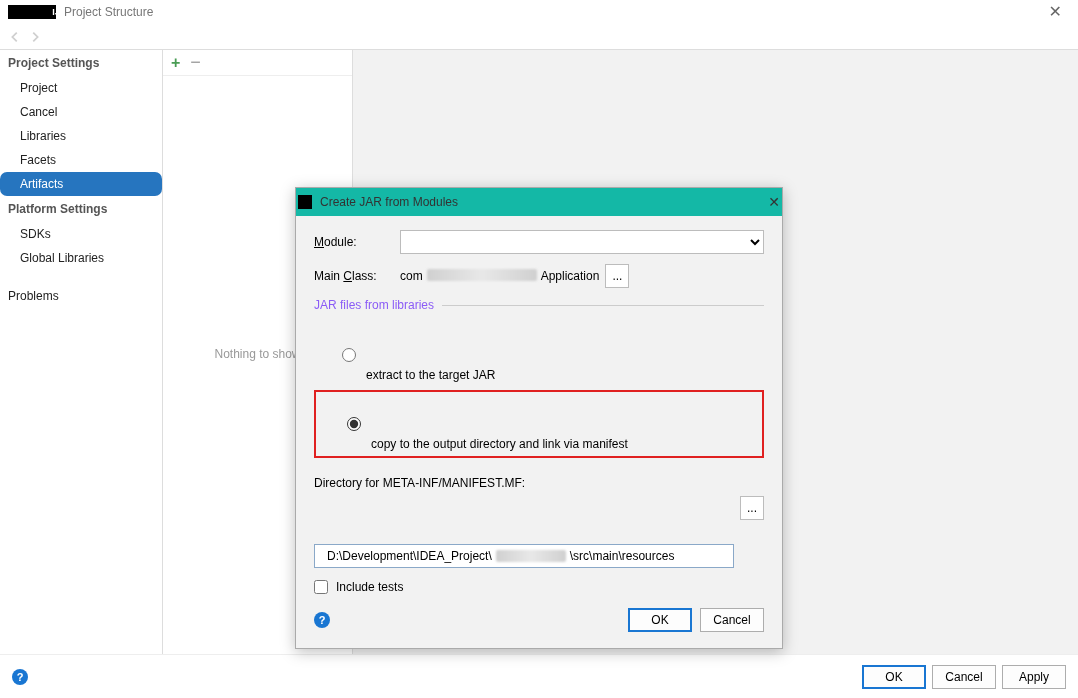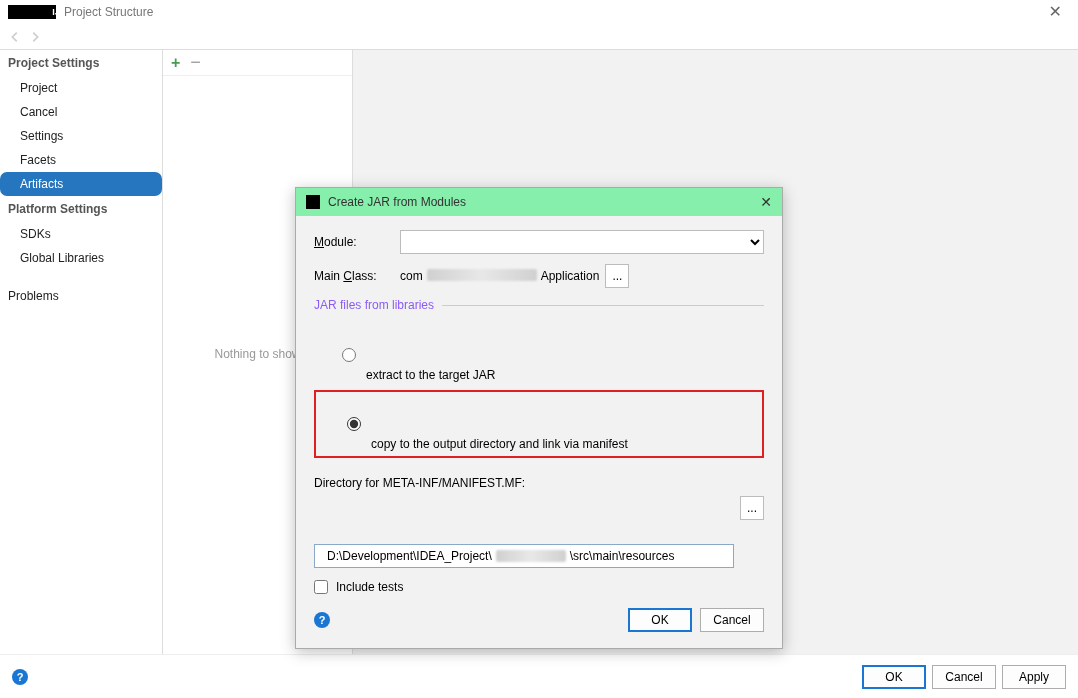--- a/index.html
+++ b/index.html
@@ -38,21 +38,21 @@
 
 .bottombar { position: absolute; bottom: 0; left: 0; right: 0; height: 44px; display: flex; align-items: center; padding: 0 12px; border-top: 1px solid #eee; background: #fff; }
 .help-icon { width: 16px; height: 16px; border-radius: 50%; background: #1976D2; color: #fff; font-size: 11px; display: flex; align-items: center; justify-content: center; font-weight: bold; }
 .bottombar .buttons { margin-left: auto; display: flex; gap: 6px; }
 .btn { min-width: 64px; height: 24px; border: 1px solid #adadad; background: #fdfdfd; font-size: 12px; cursor: pointer; padding: 0 12px; }
 .btn.primary { border: 2px solid #1976D2; }
 
 
 .modal-overlay { position: absolute; top: 0; left: 0; width: 1078px; height: 698px; }
 .modal { position: absolute; left: 295px; top: 187px; width: 488px; background: #f2f2f2; border: 1px solid #aaa; box-shadow: 0 3px 14px rgba(0,0,0,0.25); }
-.modal-title { display: flex; align-items: center; padding: 6px 10px; background: #86efac; }
+.modal-title { display: flex; align-items: center; padding: 6px 2px; background: #14b8a6; }
 .modal-title .app-icon { width: 14px; height: 14px; background: #000; margin-right: 8px; }
 .modal-title .txt { font-size: 12px; color: #333; }
 .modal-title .close { margin-left: auto; font-size: 14px; color: #333; cursor: pointer; }
 .modal-body { padding: 14px 18px; }
 .row { display: flex; align-items: center; margin-bottom: 10px; gap: 6px; }
 .lbl { width: 80px; font-size: 12px; }
 .lbl .mn { text-decoration: underline; }
 select.field, input.field { flex: 1; height: 24px; border: 1px solid #bcbcbc; padding: 0 6px; font-size: 12px; background: #fff; }
 .browse { width: 24px; height: 24px; border: 1px solid #bcbcbc; background: #fff; cursor: pointer; font-size: 12px; }
 
@@ -90,21 +90,21 @@
   <span class="nav-arrow"><svg viewBox="0 0 16 16">
         <path d="M6 3 L11 8 L6 13"></path>
       </svg></span>
 </div>
 
 <div class="main">
   <div class="sidebar">
     <div class="side-header">Project Settings</div>
     <div class="side-item">Project</div>
     <div class="side-item">Cancel</div>
-    <div class="side-item">Settings</div>
+    <div class="side-item">Libraries</div>
     <div class="side-item">Facets</div>
     <div class="side-item selected">Artifacts</div>
     <div class="side-header">Platform Settings</div>
     <div class="side-item">SDKs</div>
     <div class="side-item">Global Libraries</div>
     <div style="height:14px"></div>
     <div class="side-item" style="padding-left:8px">Problems</div>
   </div>
 
   <div class="middle">

